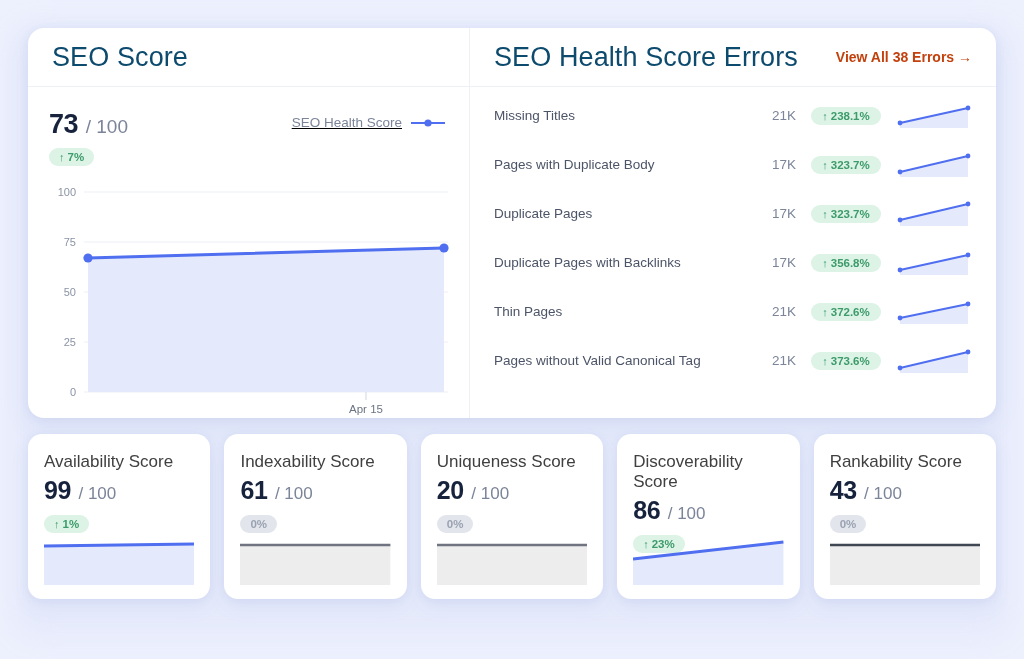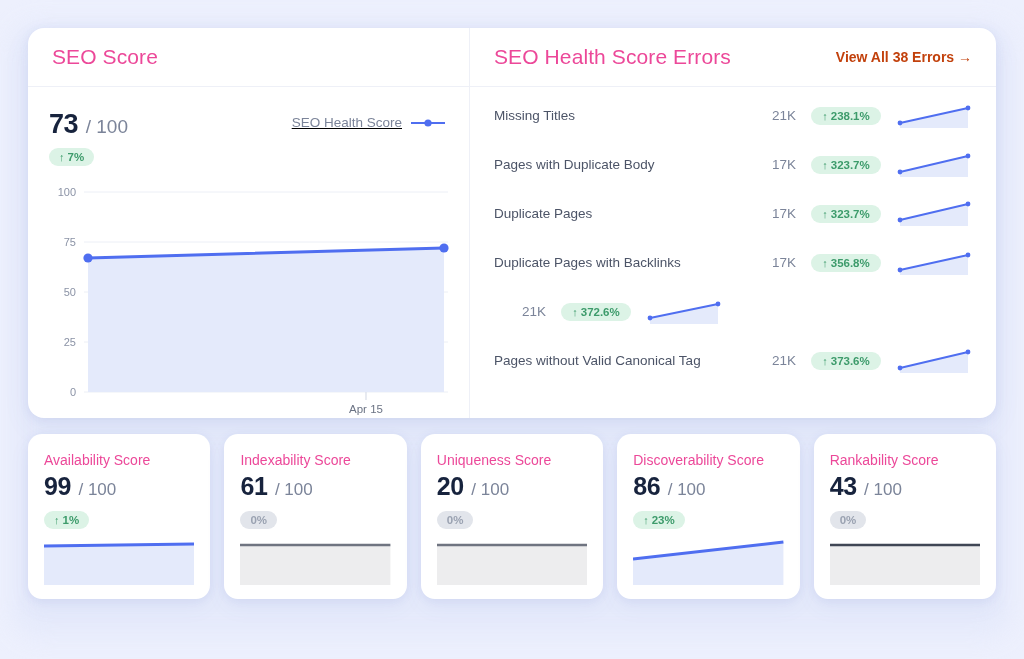--- a/index.html
+++ b/index.html
@@ -45,22 +45,22 @@
 
   .panel-head {
     height: 59px;
     display: flex;
     align-items: center;
     justify-content: space-between;
     padding: 0 24px;
     border-bottom: 1px solid #eef0f7;
   }
   .panel-title {
-    font-size: 21px;
-    color: #ec4899;
+    font-size: 27px;
+    color: #0c4a6e;
     font-weight: 400;
     letter-spacing: .1px;
   }
   .view-all {
     font-size: 14px;
     font-weight: 700;
     color: #c2410c;
     white-space: nowrap;
     cursor: pointer;
   }
@@ -169,22 +169,22 @@
     background: #ffffff;
     border-radius: 14px;
     box-shadow: 0 2px 9px rgba(90,110,190,.09), 0 8px 22px rgba(90,110,190,.06);
     padding: 18px 16px 0 16px;
     display: flex;
     flex-direction: column;
     position: relative;
     overflow: hidden;
   }
   .mini-title {
-    font-size: 14px;
-    color: #ec4899;
+    font-size: 17px;
+    color: #404040;
     margin-bottom: 4px;
   }
   .mini-score-num {
     font-size: 25px;
     font-weight: 700;
     color: #17233d;
     letter-spacing: -.4px;
   }
   .mini-score-den {
     font-size: 17px;
@@ -344,20 +344,21 @@
             <svg width="76" height="30" viewBox="0 0 76 30">
               <path d="M 4 22 L 72 7 L 72 27 L 4 27 Z" fill="#e4eafb"></path>
               <path d="M 4 22 L 72 7" fill="none" stroke="#4f6ef0" stroke-width="1.8" stroke-linecap="round"></path>
               <circle cx="4" cy="22" r="2.4" fill="#4f6ef0"></circle>
               <circle cx="72" cy="7" r="2.4" fill="#4f6ef0"></circle>
             </svg>
           </div>
         </div>
 
         <div class="err-row">
+          <div class="err-name">Thin Pages</div>
           <div class="err-count">21K</div>
           <div class="err-badge-cell">
             <div class="err-badge">
               <span class="arrow">↑</span>
               <span>372.6%</span>
             </div>
           </div>
           <div class="err-spark">
             <svg width="76" height="30" viewBox="0 0 76 30">
               <path d="M 4 21 L 72 7 L 72 27 L 4 27 Z" fill="#e4eafb"></path>

